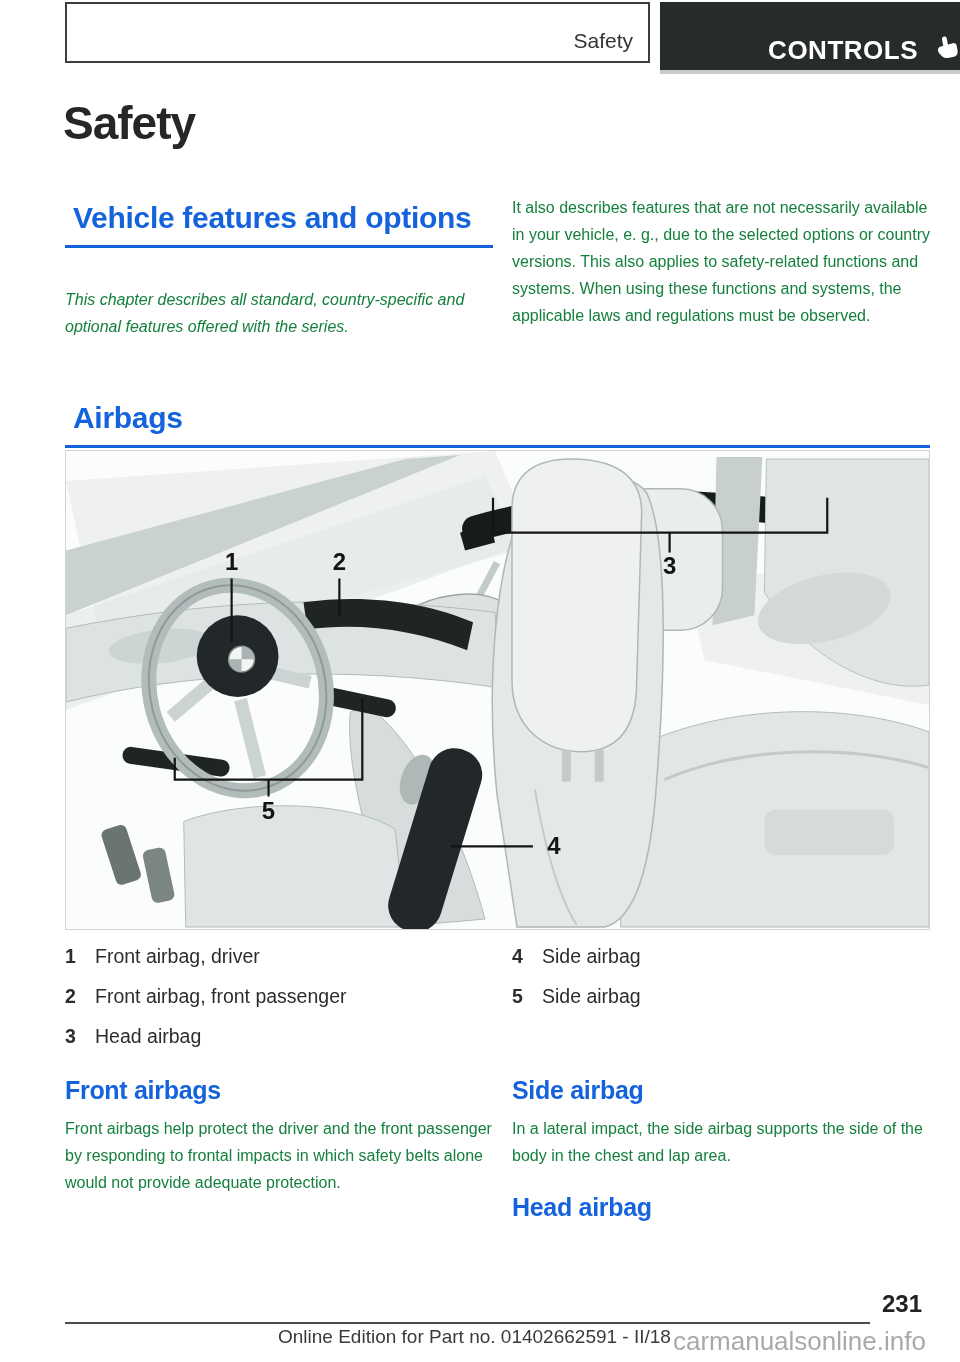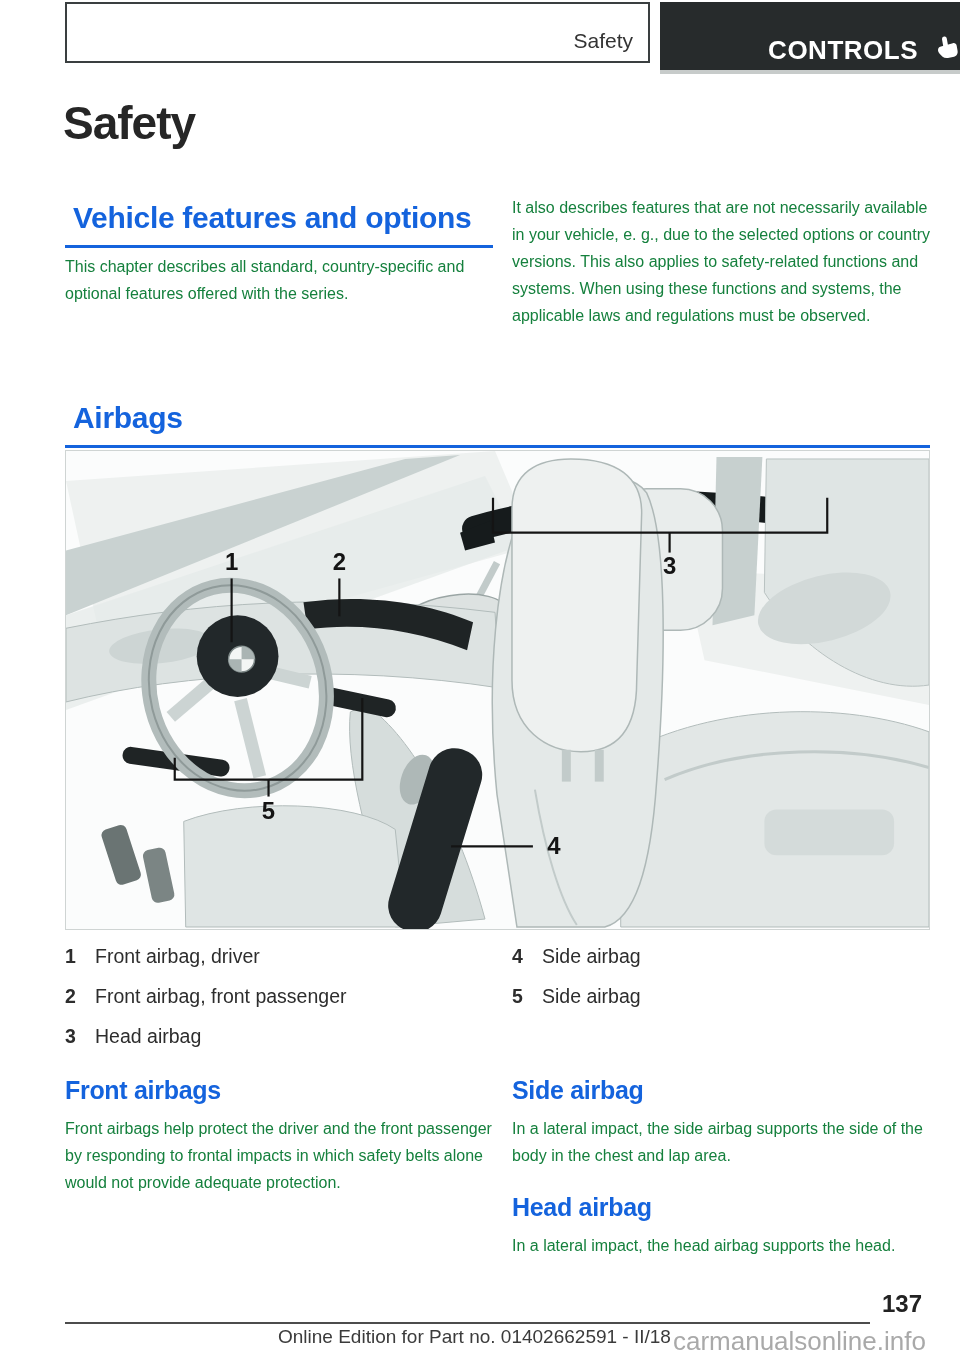--- a/index.html
+++ b/index.html
@@ -36,21 +36,21 @@
     letter-spacing:-.3px;
   }
   .h2-rule{height:3px;background:#1463dd;margin-top:9px;}
   .h3{color:#1463dd;font-weight:bold;font-size:25px;line-height:29px;margin:0 0 10px 0;letter-spacing:-.3px;}
   .body-text{font-size:16px;line-height:27px;color:#15803d;margin:0;}
   
   .col-left{position:absolute;left:65px;width:428px;}
   .col-right{position:absolute;left:512px;width:420px;}
   .intro-left{top:192px;}
   .intro-right{top:194px;}
-  .intro-left .body-text{margin-top:5px;}
+  .intro-left .body-text{margin-top:38px;font-style:italic;}
   
   .airbags-head{position:absolute;left:65px;top:392px;width:865px;}
   .figure{
     position:absolute;left:65px;top:450px;width:865px;height:480px;
     border:1px solid #cfd4d3;box-sizing:border-box;background:#fdfdfd;
   }
   .figure svg{display:block;width:100%;height:100%;}
   .callout-num{font-family:"Liberation Sans", sans-serif;font-size:24px;font-weight:bold;fill:#141414;}
   
   .legend-left{top:943px;}
@@ -232,22 +232,21 @@
     <p class="body-text">Front airbags help protect the driver and the front passenger by responding to frontal impacts in which safety belts alone would not provide adequate protection.</p>
   </div>
 </div>
 <div class="col-right sub-right">
   <div class="sub-block">
     <h3 class="h3">Side airbag</h3>
     <p class="body-text">In a lateral impact, the side airbag supports the side of the body in the chest and lap area.</p>
   </div>
   <div class="sub-block">
     <h3 class="h3">Head airbag</h3>
-    <p class="body-text">In a lateral impact, the head airbag supports the head.</p>
-  </div>
-</div>
-
-<div class="page-number">137</div>
+  </div>
+</div>
+
+<div class="page-number">231</div>
 <div class="footer-rule"></div>
 <div class="footer-line">
   <span class="edition-note">Online Edition for Part no. 01402662591 - II/18</span>
   <span class="watermark">carmanualsonline.info</span>
 </div>
 
 </body></html>

